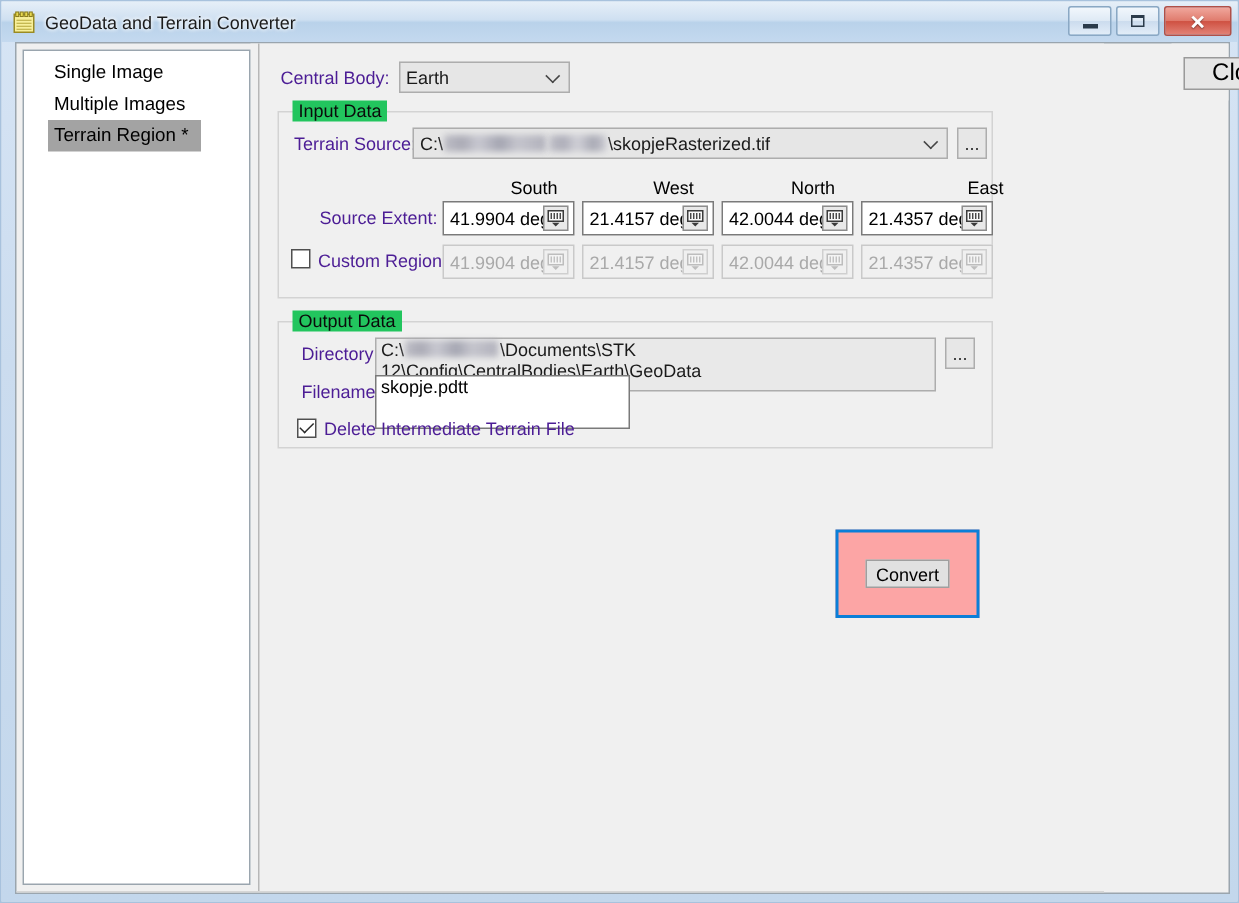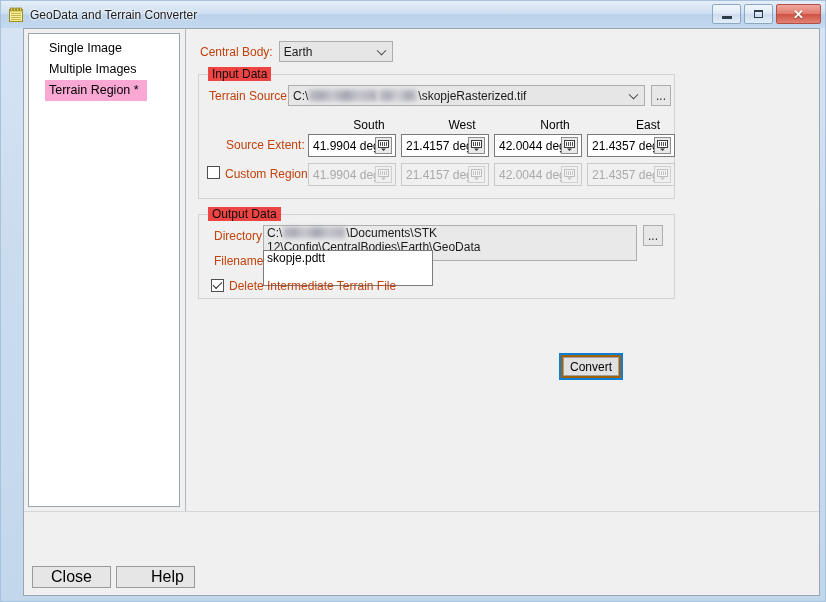--- a/index.html
+++ b/index.html
@@ -66,26 +66,26 @@
   .glyph-max { width: 9px; height: 8px; border: 1px solid #2b3b4b; border-top-width: 2px; }
   .glyph-close {
     color: #ffffff; font-size: 13px; font-weight: bold;
     line-height: 1; text-shadow: 0 1px 1px rgba(0,0,0,.45);
     font-family: "Liberation Sans", sans-serif;
   }
 
   
   .client {
     flex: 1 1 auto;
-    margin: 0 5px 5px 22px;
+    margin: 0 5px 5px 9px;
     background: #f0f0f0;
     border: 1px solid #9aa5ae;
     position: relative;
     display: flex;
-    flex-direction: column;
+    flex-direction: row;
     gap: 45px;
   }
   .body-area {
     flex: 1 1 auto;
     display: flex;
     position: relative;
     border-bottom: 1px solid #d6d6d6;
   }
 
   
@@ -100,41 +100,41 @@
   }
   .list-item {
     font-size: 12.5px;
     color: #000000;
     padding: 1px 4px 2px 20px;
     line-height: 18px;
     white-space: nowrap;
     cursor: default;
   }
   .list-item.selected {
-    background: #f9a8d4;
+    background: #a3a3a3;
     display: inline-block;
     padding-right: 8px;
     margin-left: 16px;
     padding-left: 4px;
   }
   .splitter {
     width: 5px;
     flex: 0 0 5px;
     background: #f0f0f0;
   }
 
   
   .right-panel {
     flex: 1 1 auto;
     background: #f0f0f0;
     border-left: 1px solid #b7b7b7;
     position: relative;
     padding: 0;
   }
-  .label { font-size: 12px; color: #c2410c; white-space: nowrap; }
+  .label { font-size: 12px; color: #4c1d95; white-space: nowrap; }
 
   
   .central-row {
     position: absolute;
     left: 14px; top: 12px;
     display: flex; align-items: center;
   }
   .central-row .label { margin-right: 6px; }
   .combo-box {
     height: 21px;
@@ -155,21 +155,21 @@
 
   
   .groupbox {
     position: absolute;
     border: 1px solid #d3d3d3;
     border-radius: 0;
   }
   .groupbox > .gb-title {
     position: absolute;
     top: -8px; left: 9px;
-    background: #ef4444;
+    background: #22c55e;
     padding: 0 4px;
     font-size: 12px;
     color: #0b0b0b;
     white-space: nowrap;
   }
 
   
   .txt {
     height: 36px;
     background: #ffffff;
@@ -234,24 +234,24 @@
   .cb .tick {
     width: 9px; height: 5px;
     border-left: 1.8px solid #2b2b2b;
     border-bottom: 1.8px solid #2b2b2b;
     transform: rotate(-45deg) translate(1px,-1px);
   }
 
   
   .convert-wrap {
     position: absolute;
-    left: 373px; top: 324px;
-    padding: 2px;
+    left: 384px; top: 324px;
+    padding: 18px;
     border: 2px solid #0a7fd8;
-    background: #a16207;
+    background: #fca5a5;
   }
   .convert-btn {
     width: 56px; height: 19px;
     background: #e1e1e1;
     border: 1px solid #9f9f9f;
     font-size: 12px; color: #000;
     font-family: "Liberation Sans", sans-serif;
     display: flex; align-items: center; justify-content: center;
     cursor: default;
   }
@@ -371,21 +371,21 @@
             <span><span>C:\</span><span class="blur" style="width:68px;"></span><span class="blur2" style="width:38px;"></span><span>\skopjeRasterized.tif</span></span>
             <span class="chev"></span>
           </div>
           <div class="dotbtn" style="position:absolute; left:452px; top:10px;">
             <span>...</span>
           </div>
 
           <span class="col-head" style="left:125px; top:43px; width:90px;">South</span>
           <span class="col-head" style="left:218px; top:43px; width:90px;">West</span>
           <span class="col-head" style="left:311px; top:43px; width:90px;">North</span>
-          <span class="col-head" style="left:404px; top:43px; width:90px;">East</span>
+          <span class="col-head" style="left:393px; top:43px; width:90px;text-align:right;">East</span>
 
           <span class="label" style="position:absolute; left:27px; top:63px;">Source Extent:</span>
 
           <div class="extent-cell" style="position:absolute; left:109px; top:59px; width:88px;">
             <span>41.9904 deg</span>
             <span class="unit-btn">
               <svg width="13" height="13" viewBox="0 0 13 13">
                 <rect x="1.5" y="1.5" width="10" height="7" fill="#fafafa" stroke="#3b3b3b" stroke-width="1"></rect>
                 <g stroke="#3b3b3b" stroke-width=".9">
                   <line x1="3.5" y1="3" x2="3.5" y2="7"></line>

